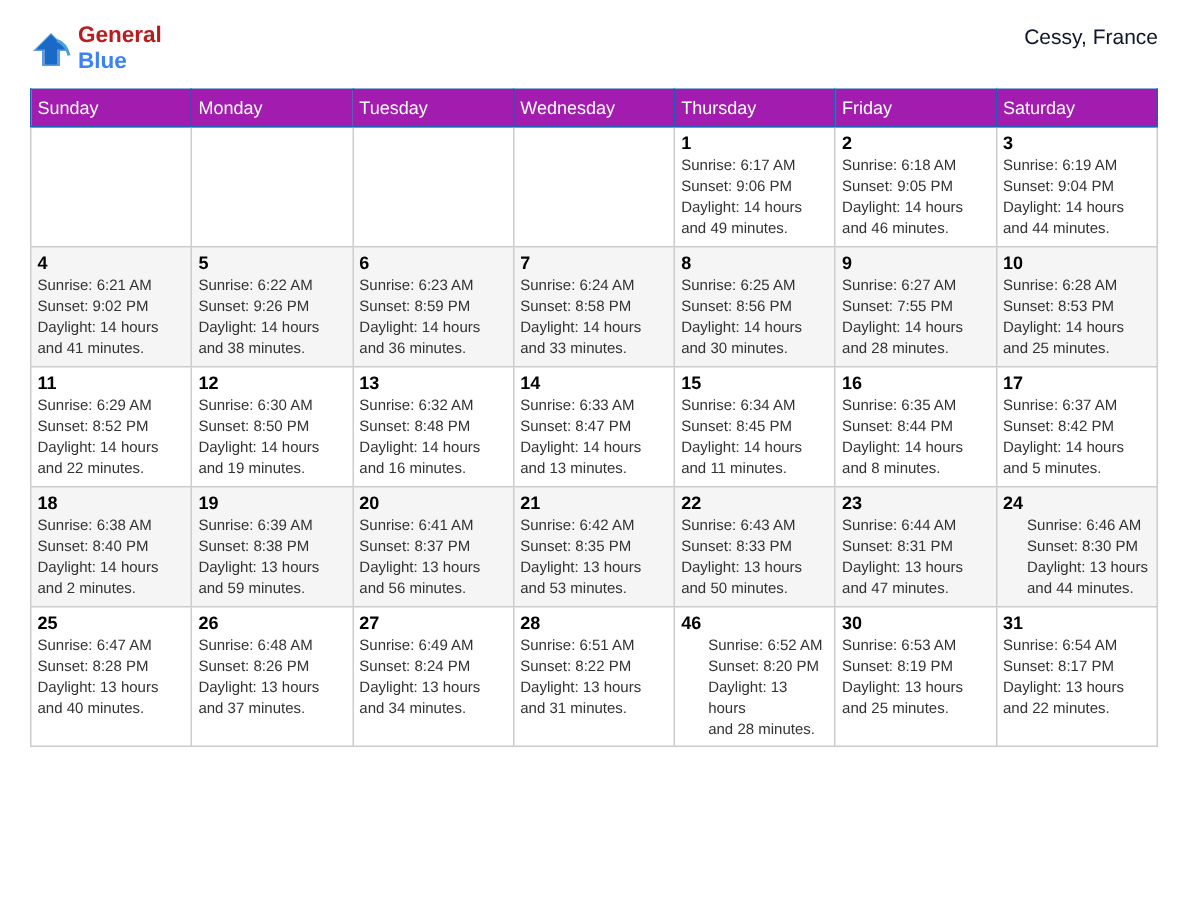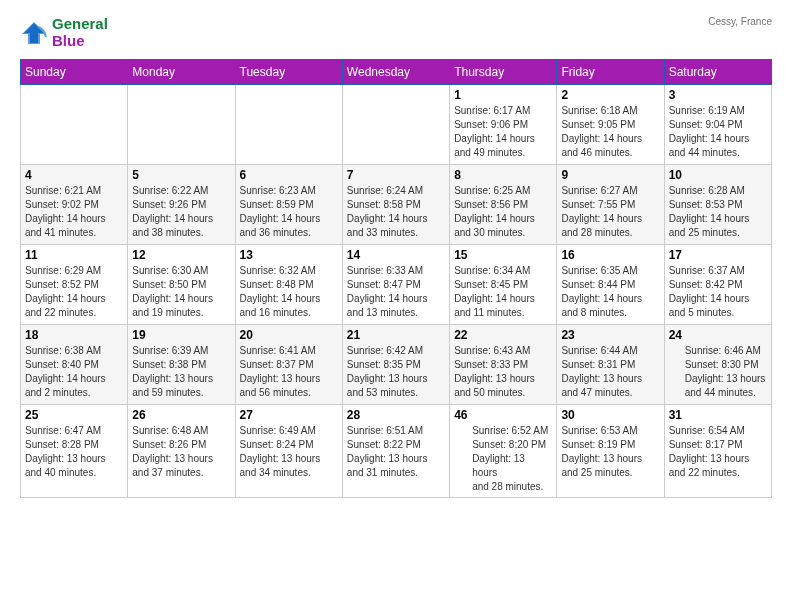--- a/index.html
+++ b/index.html
@@ -26,43 +26,43 @@
       gap: 4px;
     }
     .logo-text {
       display: flex;
       flex-direction: column;
       line-height: 1.1;
     }
     .logo-general {
       font-size: 15px;
       font-weight: bold;
-      color: #15803d;
+      color: #b91c1c;
     }
     .logo-blue {
       font-size: 15px;
       font-weight: bold;
-      color: #a21caf;
+      color: #3b82f6;
     }
     .logo-icon {
       width: 28px;
       height: 28px;
     }
     .title-block {
       text-align: right;
     }
     .month-year {
       font-size: 32px;
       font-weight: 300;
       color: #222;
       line-height: 1.1;
     }
     .location {
-      font-size: 10px;
-      color: #737373;
+      font-size: 14px;
+      color: #0f172a;
     }
     .calendar {
       width: 100%;
       border-collapse: collapse;
       font-size: 10.5px;
     }
     .calendar th {
       background: #a21caf;
       color: #fff;
       padding: 5px 4px;

